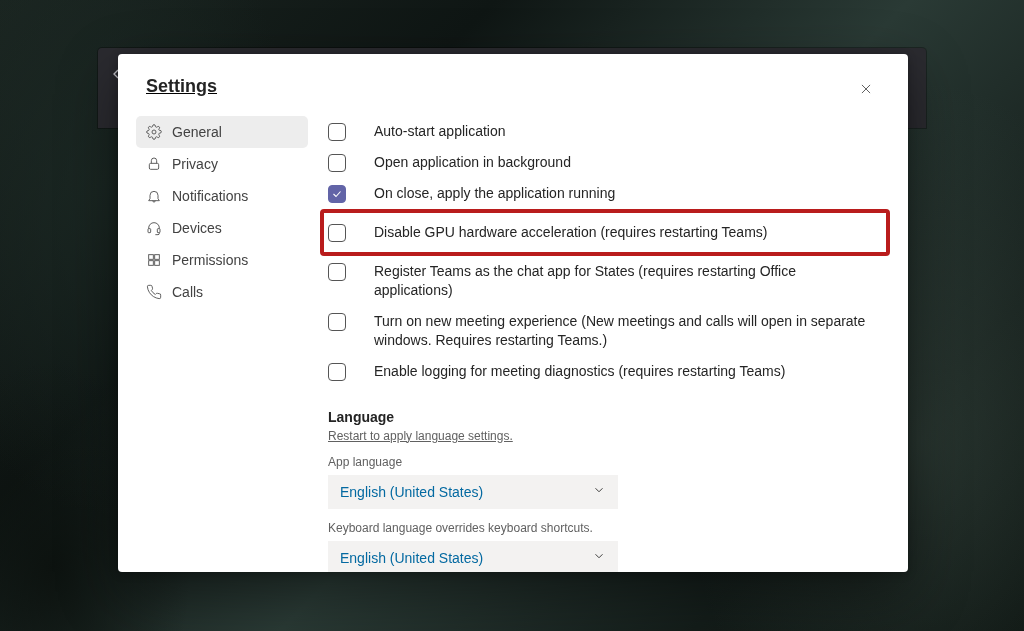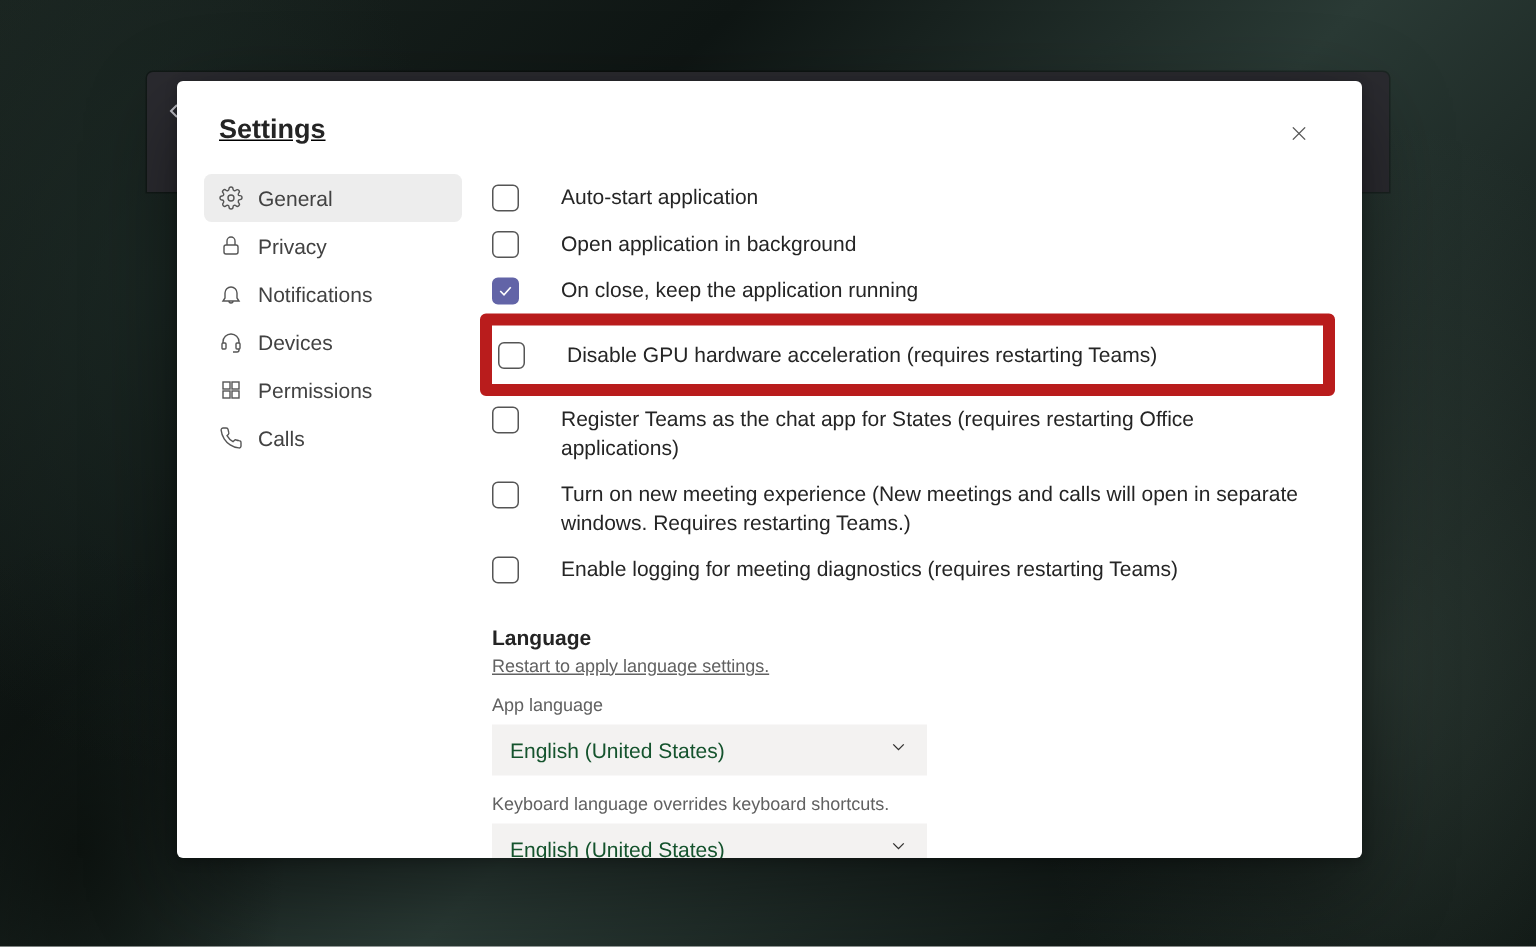--- a/index.html
+++ b/index.html
@@ -94,35 +94,35 @@
       cursor: pointer;
     }
     .checkbox.checked {
       background: #6264a7;
       border-color: #6264a7;
     }
     .checkbox.checked svg { stroke: #fff; }
     .checkbox svg { width: 12px; height: 12px; stroke-width: 2.2; fill: none; }
     .checklabel { font-size: 14px; color: #252525; line-height: 1.35; }
     .highlight-box {
-      border: 8px solid #b91c1c;
+      border: 4px solid #b91c1c;
       border-radius: 4px;
       padding: 4px 8px 4px 4px;
       margin: 0 -12px 0 -8px;
     }
     .section-heading { font-weight: 700; font-size: 14px; color: #242424; margin-top: 22px; margin-bottom: 4px; }
     .subtext { font-size: 12px; color: #616161; margin-bottom: 10px; text-decoration: underline; }
     .field-label { font-size: 12px; color: #616161; margin-top: 12px; margin-bottom: 6px; }
     .select {
       width: 290px;
       height: 34px;
       background: #f3f2f1;
       display: flex; align-items: center; justify-content: space-between;
       padding: 0 12px;
-      font-size: 14px; color: #14532d;
+      font-size: 14px; color: #0369a1;
       cursor: pointer;
     }
     .select svg { width: 14px; height: 14px; stroke: #323130; fill: none; stroke-width: 1.6; }
   </style>
 </head>
 <body>
 
 <div class="bg-overlay"></div>
 
 <div class="behind-bar">
@@ -218,21 +218,21 @@
           <div class="checkrow">
             <span class="checkbox"></span>
             <span class="checklabel">Open application in background</span>
           </div>
           <div class="checkrow">
             <span class="checkbox checked">
               <svg viewBox="0 0 24 24">
                 <polyline points="5 12 10 17 19 7"></polyline>
               </svg>
             </span>
-            <span class="checklabel">On close, keep the application running</span>
+            <span class="checklabel">On close, apply the application running</span>
           </div>
           <div class="highlight-box">
             <div class="checkrow">
               <span class="checkbox"></span>
               <span class="checklabel">Disable GPU hardware acceleration (requires restarting Teams)</span>
             </div>
           </div>
           <div class="checkrow">
             <span class="checkbox"></span>
             <span class="checklabel">Register Teams as the chat app for States (requires restarting Office applications)</span>

